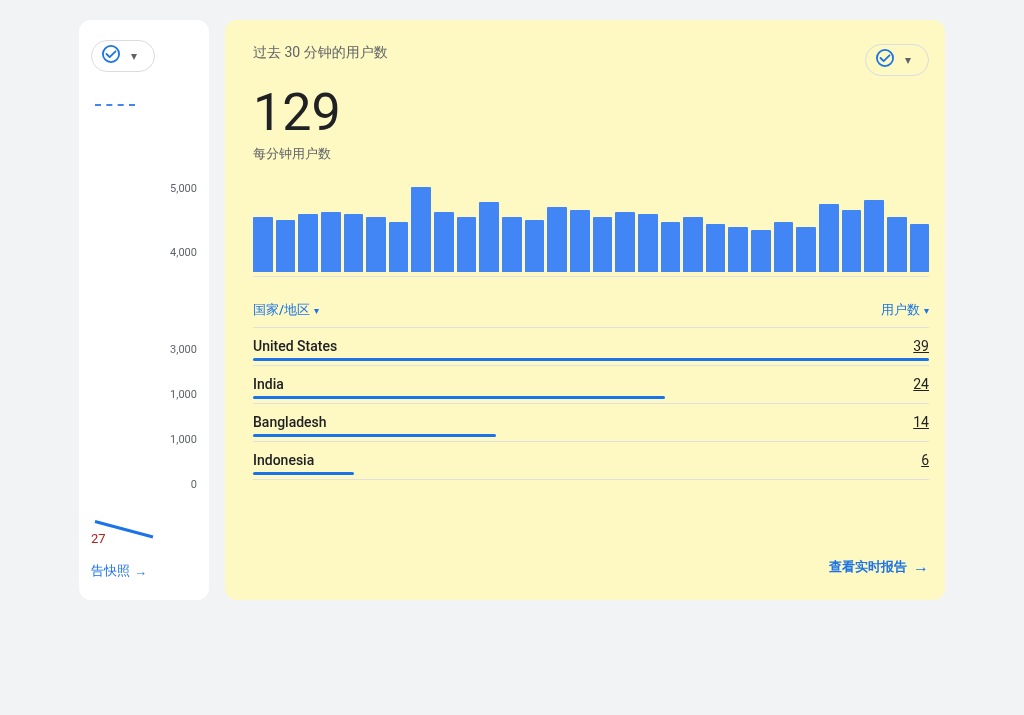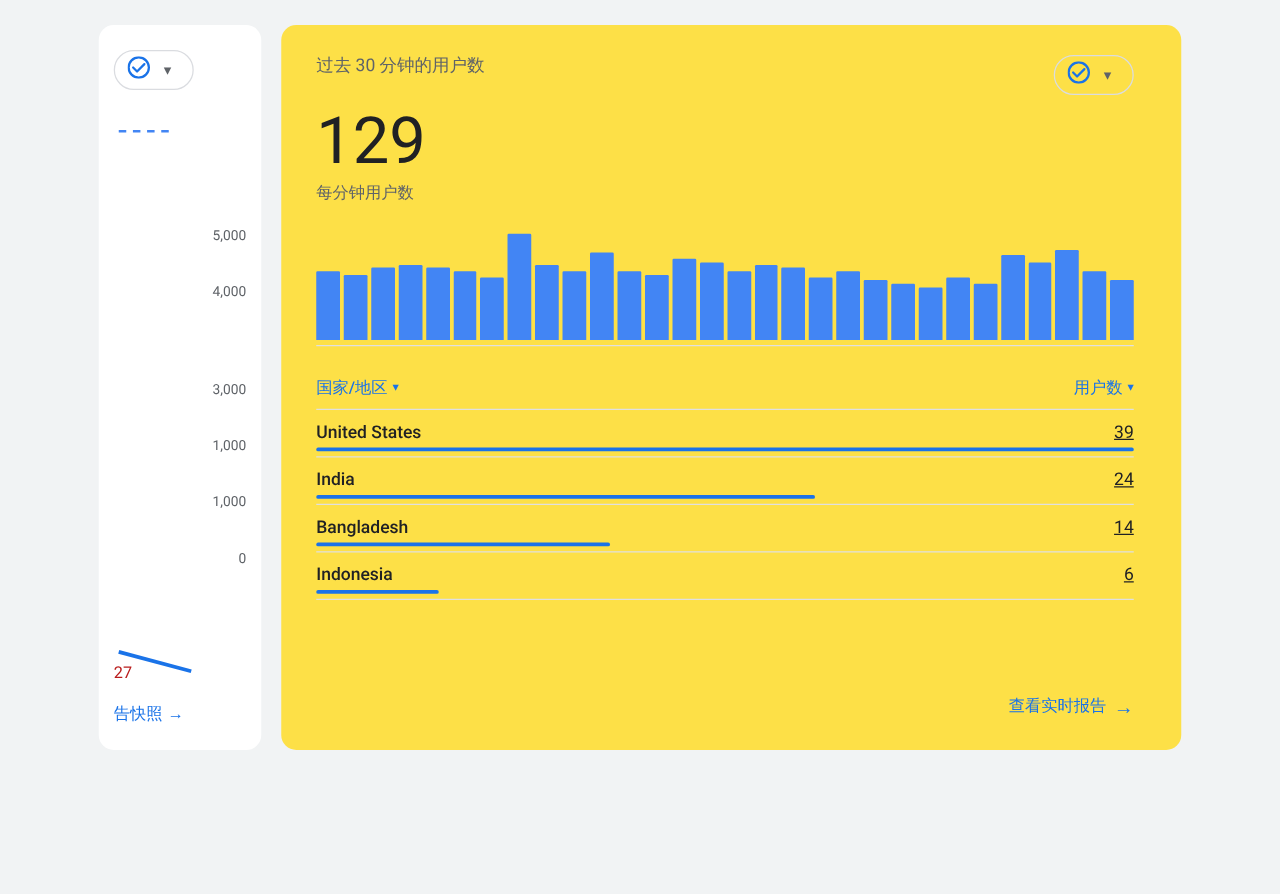--- a/index.html
+++ b/index.html
@@ -38,21 +38,21 @@
       width: 20px; height: 20px;
       display: flex; align-items: center; justify-content: center;
       color: #5f6368;
       font-size: 12px;
     }
 
     .y-axis {
       display: flex;
       flex-direction: column;
       align-items: flex-end;
-      gap: 32px;
+      gap: 51px;
       margin-top: 20px;
       width: 100%;
     }
 
     .y-label {
       font-size: 11px;
       color: #5f6368;
       text-align: right;
       width: 100%;
     }
@@ -95,26 +95,26 @@
     .left-line-solid {
       border-top: 3px solid #1a73e8;
       width: 60px;
       margin-left: 4px;
       transform: rotate(15deg);
       transform-origin: left center;
     }
 
     
     .main-card {
-      background: #fde047;
+      background: #fef9c3;
       border-radius: 12px;
       flex: 1;
       max-width: 720px;
       min-height: 580px;
-      padding: 24px 38px 24px 28px;
+      padding: 24px 16px 24px 28px;
       display: flex;
       flex-direction: column;
       gap: 0;
     }
 
     .card-header {
       display: flex;
       align-items: flex-start;
       justify-content: space-between;
       margin-bottom: 8px;
@@ -227,24 +227,25 @@
     
     .card-footer {
       display: flex;
       justify-content: flex-end;
       margin-top: auto;
       padding-top: 16px;
     }
 
     .report-link {
       display: flex;
+      align-items: center;
       gap: 6px;
       color: #1a73e8;
       font-size: 13px;
-      font-weight: 400;
+      font-weight: 700;
       cursor: pointer;
     }
 
     .arrow-icon {
       font-size: 16px;
     }
 
     .btn-group {
       display: flex;
       align-items: center;

